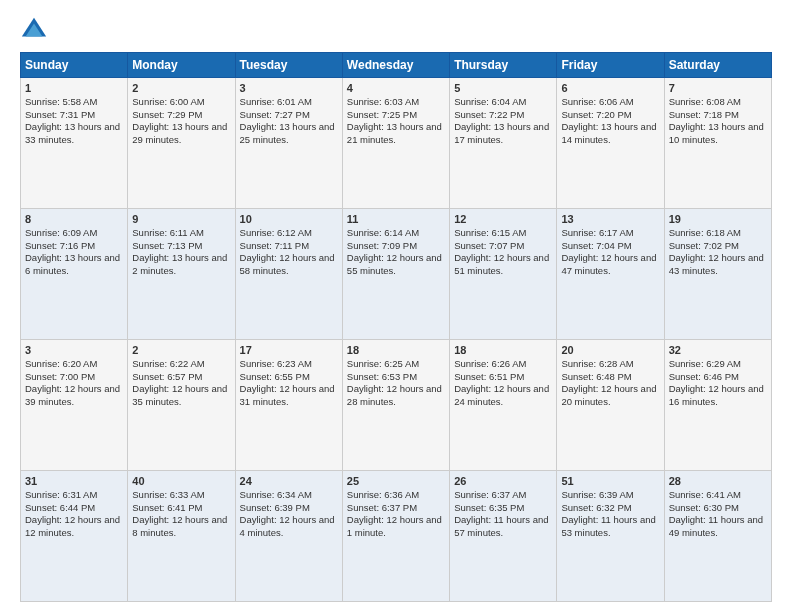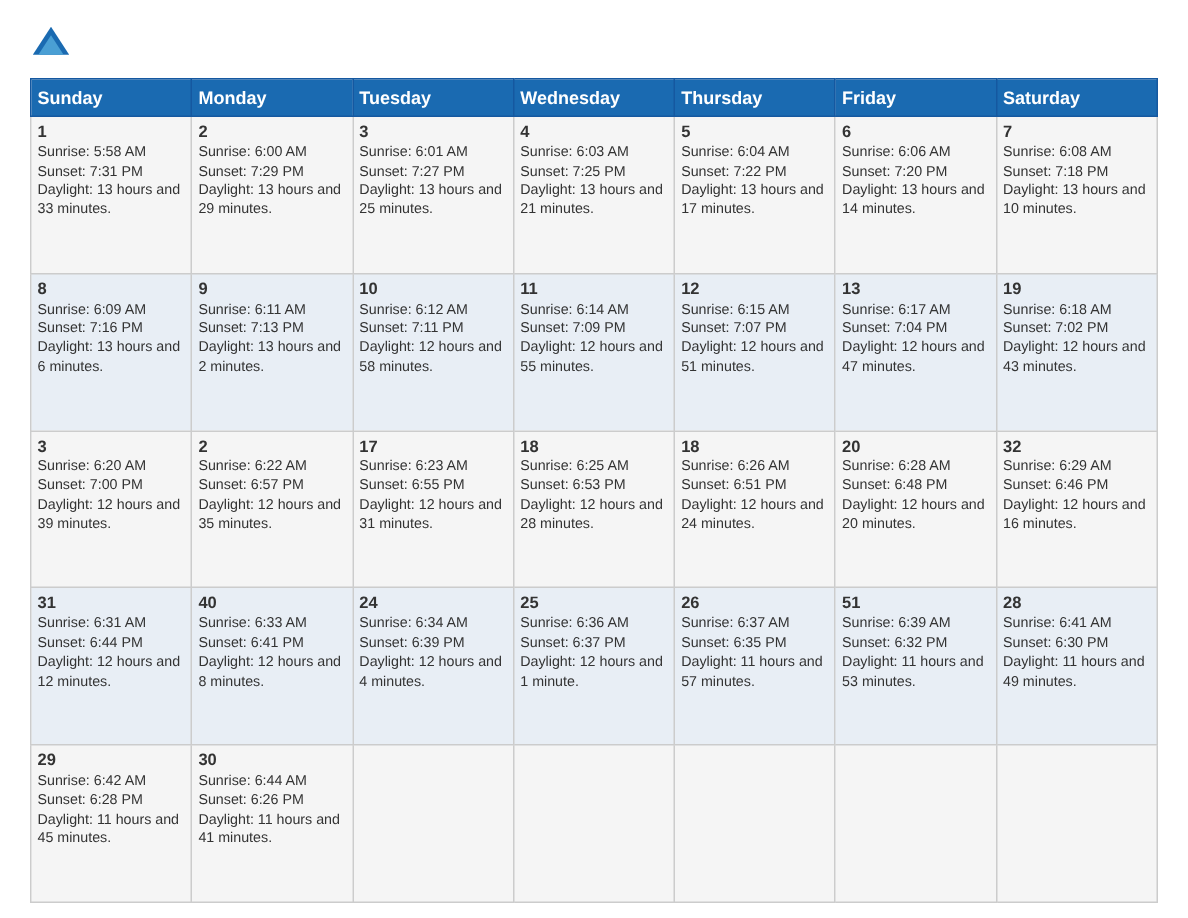--- a/index.html
+++ b/index.html
@@ -161,24 +161,15 @@
         </tr>
         <tr>
           <td><span class="day-num">31</span>Sunrise: 6:31 AM<br>Sunset: 6:44 PM<br>Daylight: 12 hours and 12 minutes.</td>
           <td><span class="day-num">40</span>Sunrise: 6:33 AM<br>Sunset: 6:41 PM<br>Daylight: 12 hours and 8 minutes.</td>
           <td><span class="day-num">24</span>Sunrise: 6:34 AM<br>Sunset: 6:39 PM<br>Daylight: 12 hours and 4 minutes.</td>
           <td><span class="day-num">25</span>Sunrise: 6:36 AM<br>Sunset: 6:37 PM<br>Daylight: 12 hours and 1 minute.</td>
           <td><span class="day-num">26</span>Sunrise: 6:37 AM<br>Sunset: 6:35 PM<br>Daylight: 11 hours and 57 minutes.</td>
           <td><span class="day-num">51</span>Sunrise: 6:39 AM<br>Sunset: 6:32 PM<br>Daylight: 11 hours and 53 minutes.</td>
           <td><span class="day-num">28</span>Sunrise: 6:41 AM<br>Sunset: 6:30 PM<br>Daylight: 11 hours and 49 minutes.</td>
         </tr>
-        <tr>
-          <td><span class="day-num">29</span>Sunrise: 6:42 AM<br>Sunset: 6:28 PM<br>Daylight: 11 hours and 45 minutes.</td>
-          <td><span class="day-num">30</span>Sunrise: 6:44 AM<br>Sunset: 6:26 PM<br>Daylight: 11 hours and 41 minutes.</td>
-          <td class="empty-cell"></td>
-          <td class="empty-cell"></td>
-          <td class="empty-cell"></td>
-          <td class="empty-cell"></td>
-          <td class="empty-cell"></td>
-        </tr>
       </tbody>
   </table>
 </div>
 
 </body></html>

